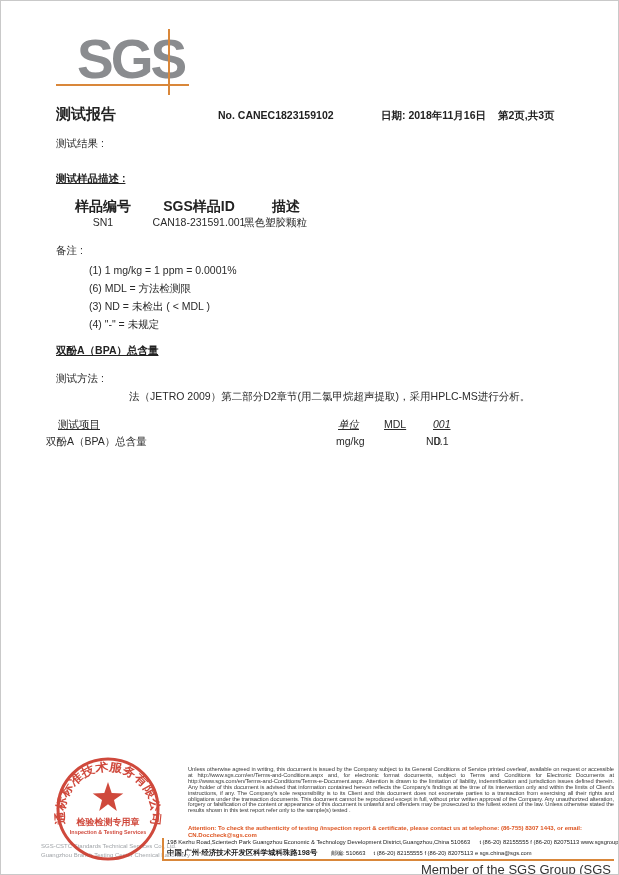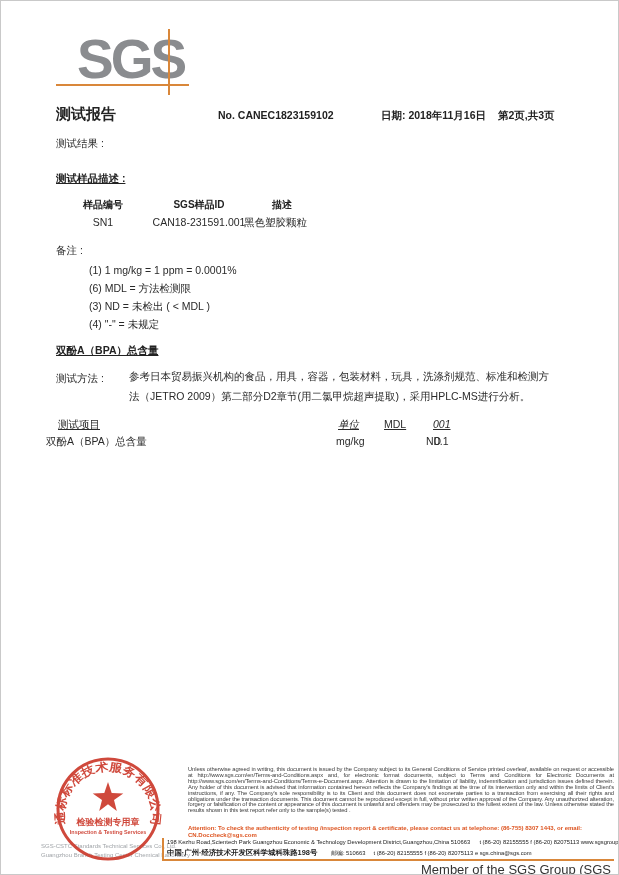--- a/index.html
+++ b/index.html
@@ -21,21 +21,21 @@
     font-size:55px;font-weight:bold;letter-spacing:-3px;
     color:#8a8c8f;line-height:55px;
   }
   .oline{background:#d9873a;}
   
   .h-title{font-size:15px;font-weight:bold;color:#222;}
   .h-info{font-size:10.5px;font-weight:bold;color:#222;}
   
   .t{font-size:10.5px;}
   .sec-head{font-size:10.5px;font-weight:bold;text-decoration:underline;color:#222;}
-  .th{font-size:10px;font-weight:bold;color:#222;}
+  .th{font-size:14px;font-weight:bold;color:#222;}
   .meth{font-size:10.5px;line-height:20px;}
   .rt-h{font-size:10.5px;text-decoration:underline;}
   
   .disc{
     font-size:5.8px;line-height:5.9px;text-align:justify;
     color:#3d3d3d;letter-spacing:-0.1px;
   }
   .attn{
     font-size:6px;line-height:6.6px;font-weight:bold;
     color:#dd5420;
@@ -75,21 +75,20 @@
 
   <div class="abs t" style="left:55px;top:243px;">备注 :</div>
   <div class="abs t" style="left:88px;top:263px;">(1) 1 mg/kg = 1 ppm = 0.0001%</div>
   <div class="abs t" style="left:88px;top:281px;">(6) MDL = 方法检测限</div>
   <div class="abs t" style="left:88px;top:299px;">(3) ND = 未检出 ( &lt; MDL )</div>
   <div class="abs t" style="left:88px;top:317px;">(4) "-" = 未规定</div>
 
   <div class="abs sec-head" style="left:55px;top:343px;">双酚A（BPA）总含量</div>
 
   <div class="abs t" style="left:55px;top:371px;">测试方法 :</div>
-  <div class="abs meth" style="left:128px;top:365px;width:465px;">参考日本贸易振兴机构的食品，用具，容器，包装材料，玩具，洗涤剂规范、标准和检测方</div>
   <div class="abs meth" style="left:128px;top:385px;width:465px;">法（JETRO 2009）第二部分D2章节(用二氯甲烷超声提取)，采用HPLC-MS进行分析。</div>
 
   <div class="abs rt-h" style="left:57px;top:417px;">测试项目</div>
   <div class="abs rt-h i" style="left:337px;top:417px;">单位</div>
   <div class="abs rt-h" style="left:383px;top:417px;">MDL</div>
   <div class="abs rt-h i" style="left:432px;top:417px;">001</div>
 
   <div class="abs t" style="left:45px;top:434px;">双酚A（BPA）总含量</div>
   <div class="abs t" style="left:335px;top:434px;">mg/kg</div>
   <div class="abs t" style="left:386px;top:434px;padding-left:47px;">0.1</div>

